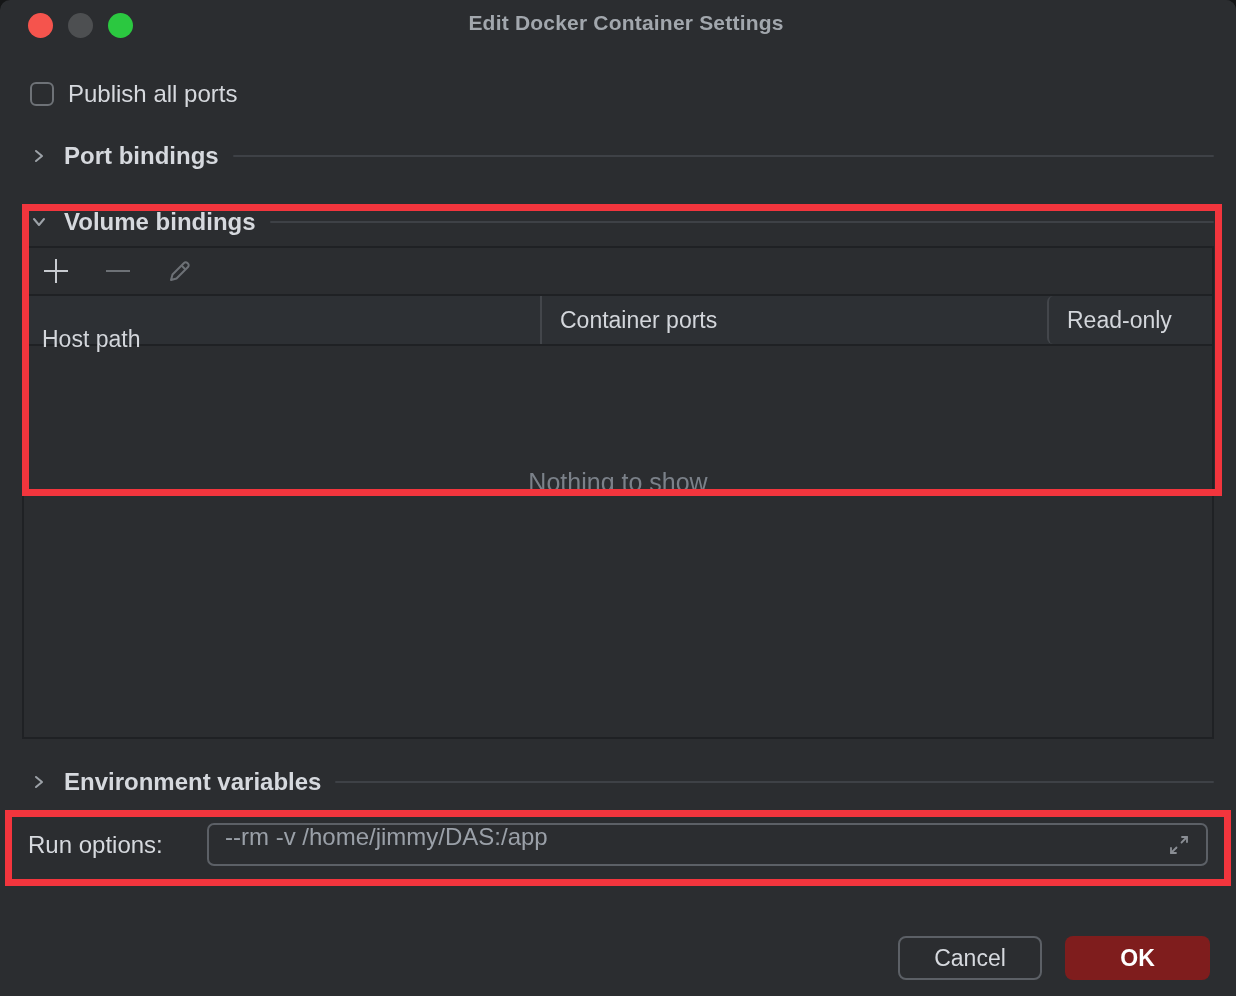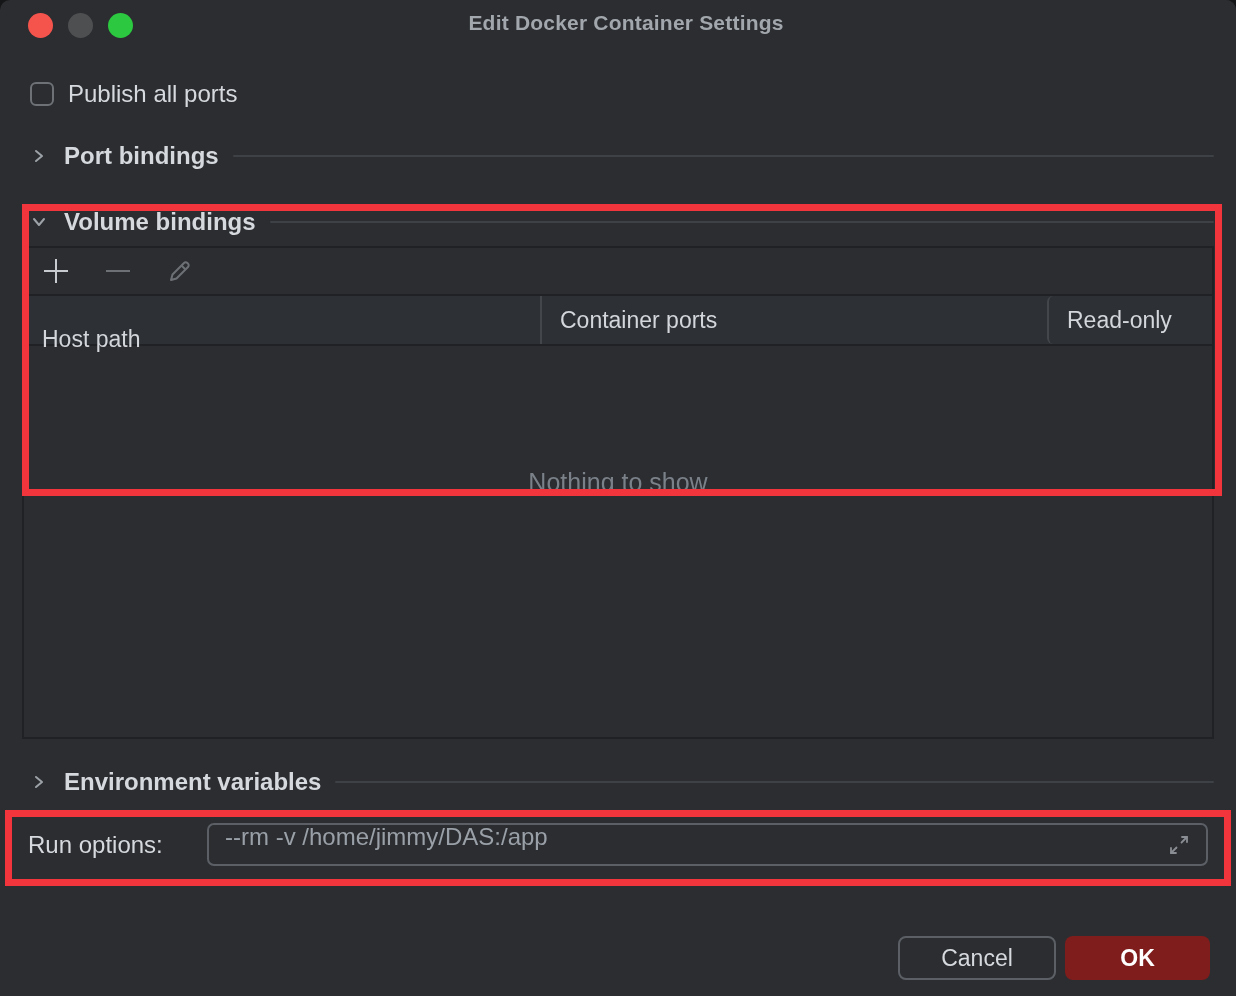--- a/index.html
+++ b/index.html
@@ -40,21 +40,21 @@
   
   .run-label{position:absolute;left:28px;top:831px;font-size:24px;color:#d6d9de;}
   .run-input{position:absolute;left:207px;top:823px;width:1001px;height:43px;
     background:#2b2d30;border:2px solid #5c6066;border-radius:7px;color:#9aa0a8;
     font-size:24px;padding:0 48px 15px 16px;outline:none;}
   .expand-btn{position:absolute;left:1164px;top:831px;width:30px;height:28px;
     background:transparent;border:0;padding:0;display:flex;align-items:center;justify-content:center;}
   
   .btn{position:absolute;top:936px;height:44px;border-radius:8px;font-size:23px;
     display:flex;align-items:center;justify-content:center;cursor:default;}
-  .btn.cancel{left:898px;width:158px;background:#2b2d30;border:2px solid #5c6066;color:#d6d9de;}
+  .btn.cancel{left:898px;width:144px;background:#2b2d30;border:2px solid #5c6066;color:#d6d9de;}
   .btn.ok{left:1065px;width:145px;background:#7f1d1d;border:0;color:#ffffff;font-weight:600;}
   
   .annot{position:absolute;border:7px solid #f2353d;pointer-events:none;z-index:20;}
   .annot.a1{left:22px;top:204px;width:1200px;height:292px;}
   .annot.a2{left:5px;top:810px;width:1226px;height:76px;}
 </style>
 </head>
 <body>
 
 <div class="window">

